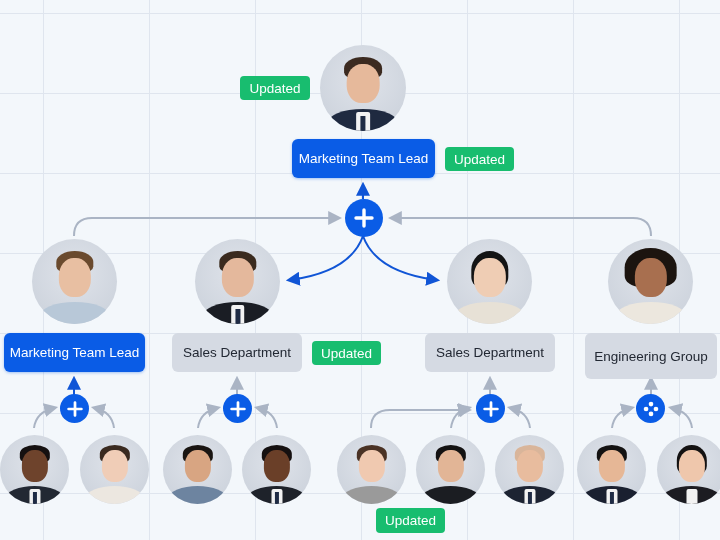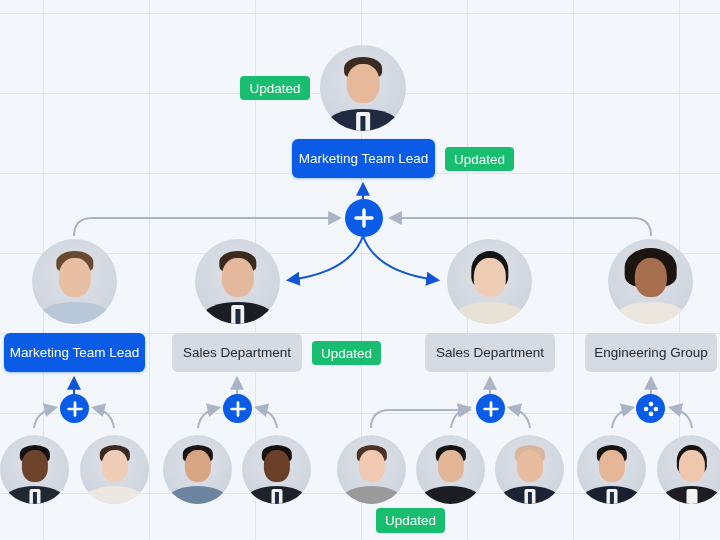--- a/index.html
+++ b/index.html
@@ -137,21 +137,21 @@
 <div class="avatar" style="left:608px;top:239px;width:85px;height:85px;">
   <div class="hair" style="background:#1c140f;width:62%;height:46%;top:10%;"></div>
   <div class="head" style="background:#a86f4f;"></div>
   <div class="body" style="background:#ece7de;"></div>
 </div>
 
 <div class="label primary" style="left:4px;top:333px;width:141px;height:39px;">Marketing Team Lead</div>
 <div class="label secondary" style="left:172px;top:333px;width:130px;height:39px;">Sales Department</div>
 <div class="badge" style="left:312px;top:341px;width:69px;height:24px;">Updated</div>
 <div class="label secondary" style="left:425px;top:333px;width:130px;height:39px;">Sales Department</div>
-<div class="label secondary" style="left:585px;top:333px;width:132px;height:39px;">Engineering Group</div>
+<div class="label secondary" style="left:585px;top:333px;width:132px;height:46px;">Engineering Group</div>
 
 <div class="node" style="left:60px;top:394px;width:29px;height:29px;">
   <svg width="16" height="16" viewBox="0 0 20 20">
       <path d="M10 2v16M2 10h16" stroke="#fff" stroke-width="3.4" stroke-linecap="round"></path>
     </svg>
 </div>
 <div class="node" style="left:223px;top:394px;width:29px;height:29px;">
   <svg width="16" height="16" viewBox="0 0 20 20">
       <path d="M10 2v16M2 10h16" stroke="#fff" stroke-width="3.4" stroke-linecap="round"></path>
     </svg>

